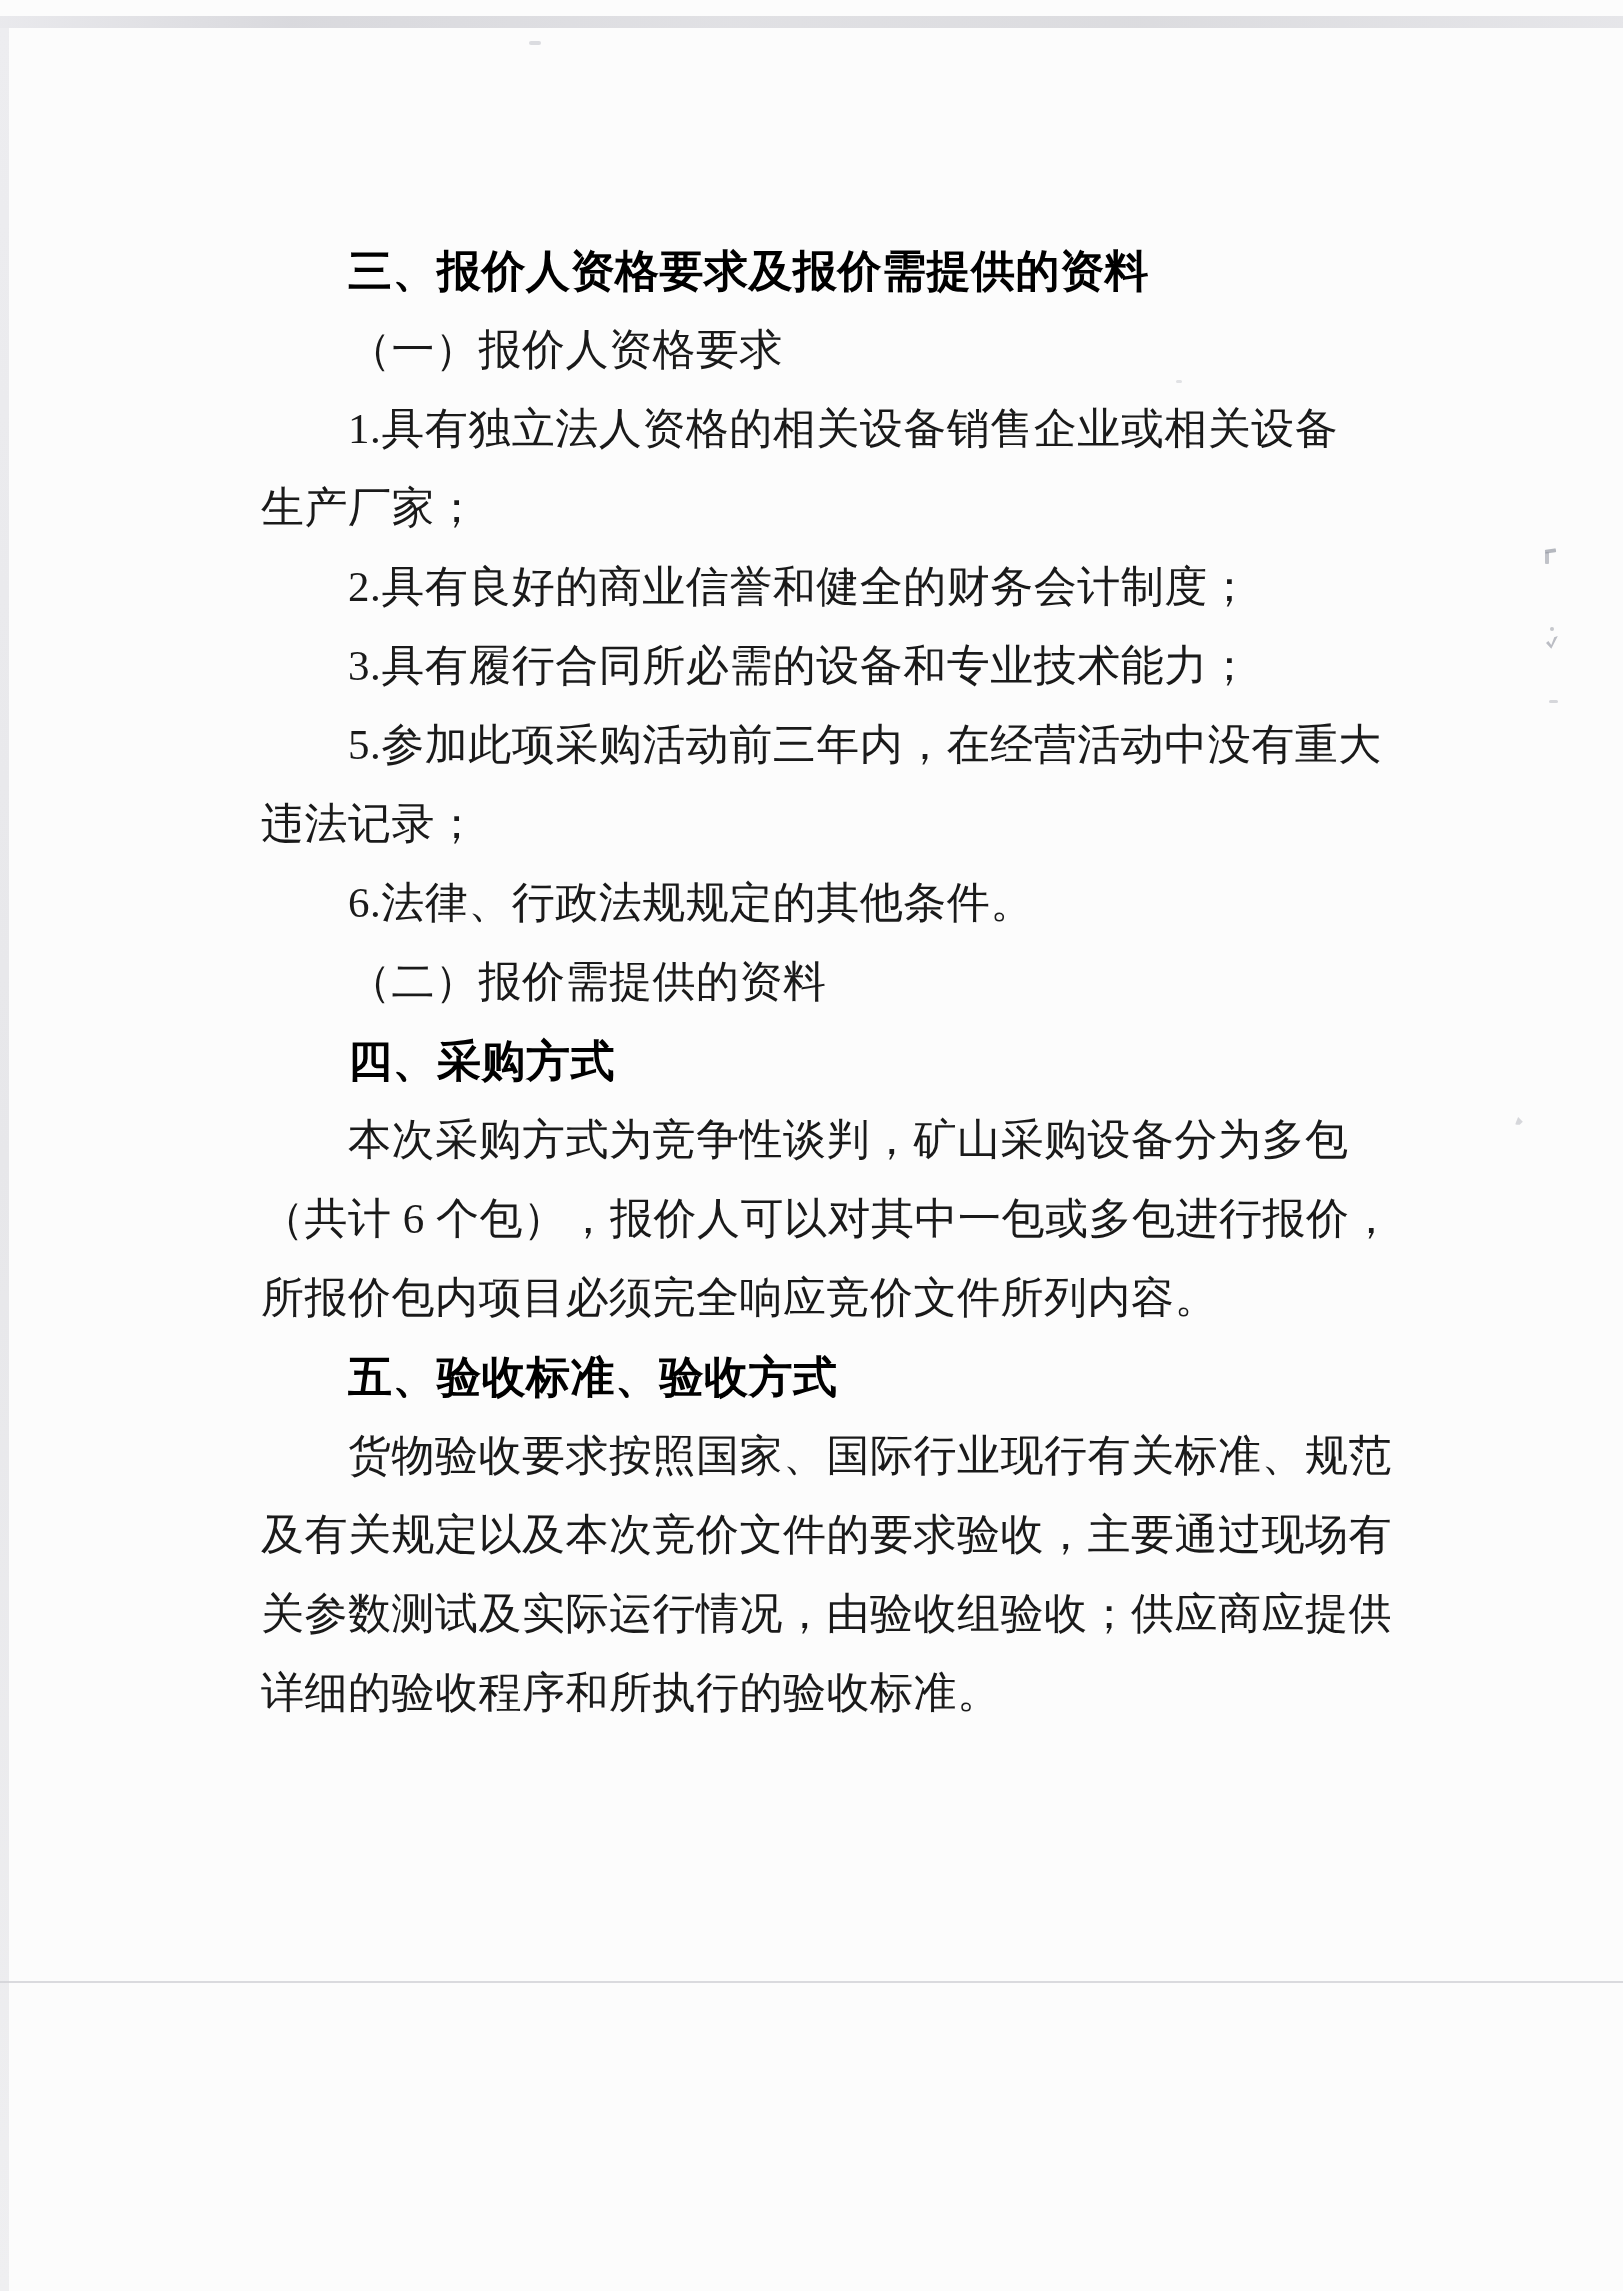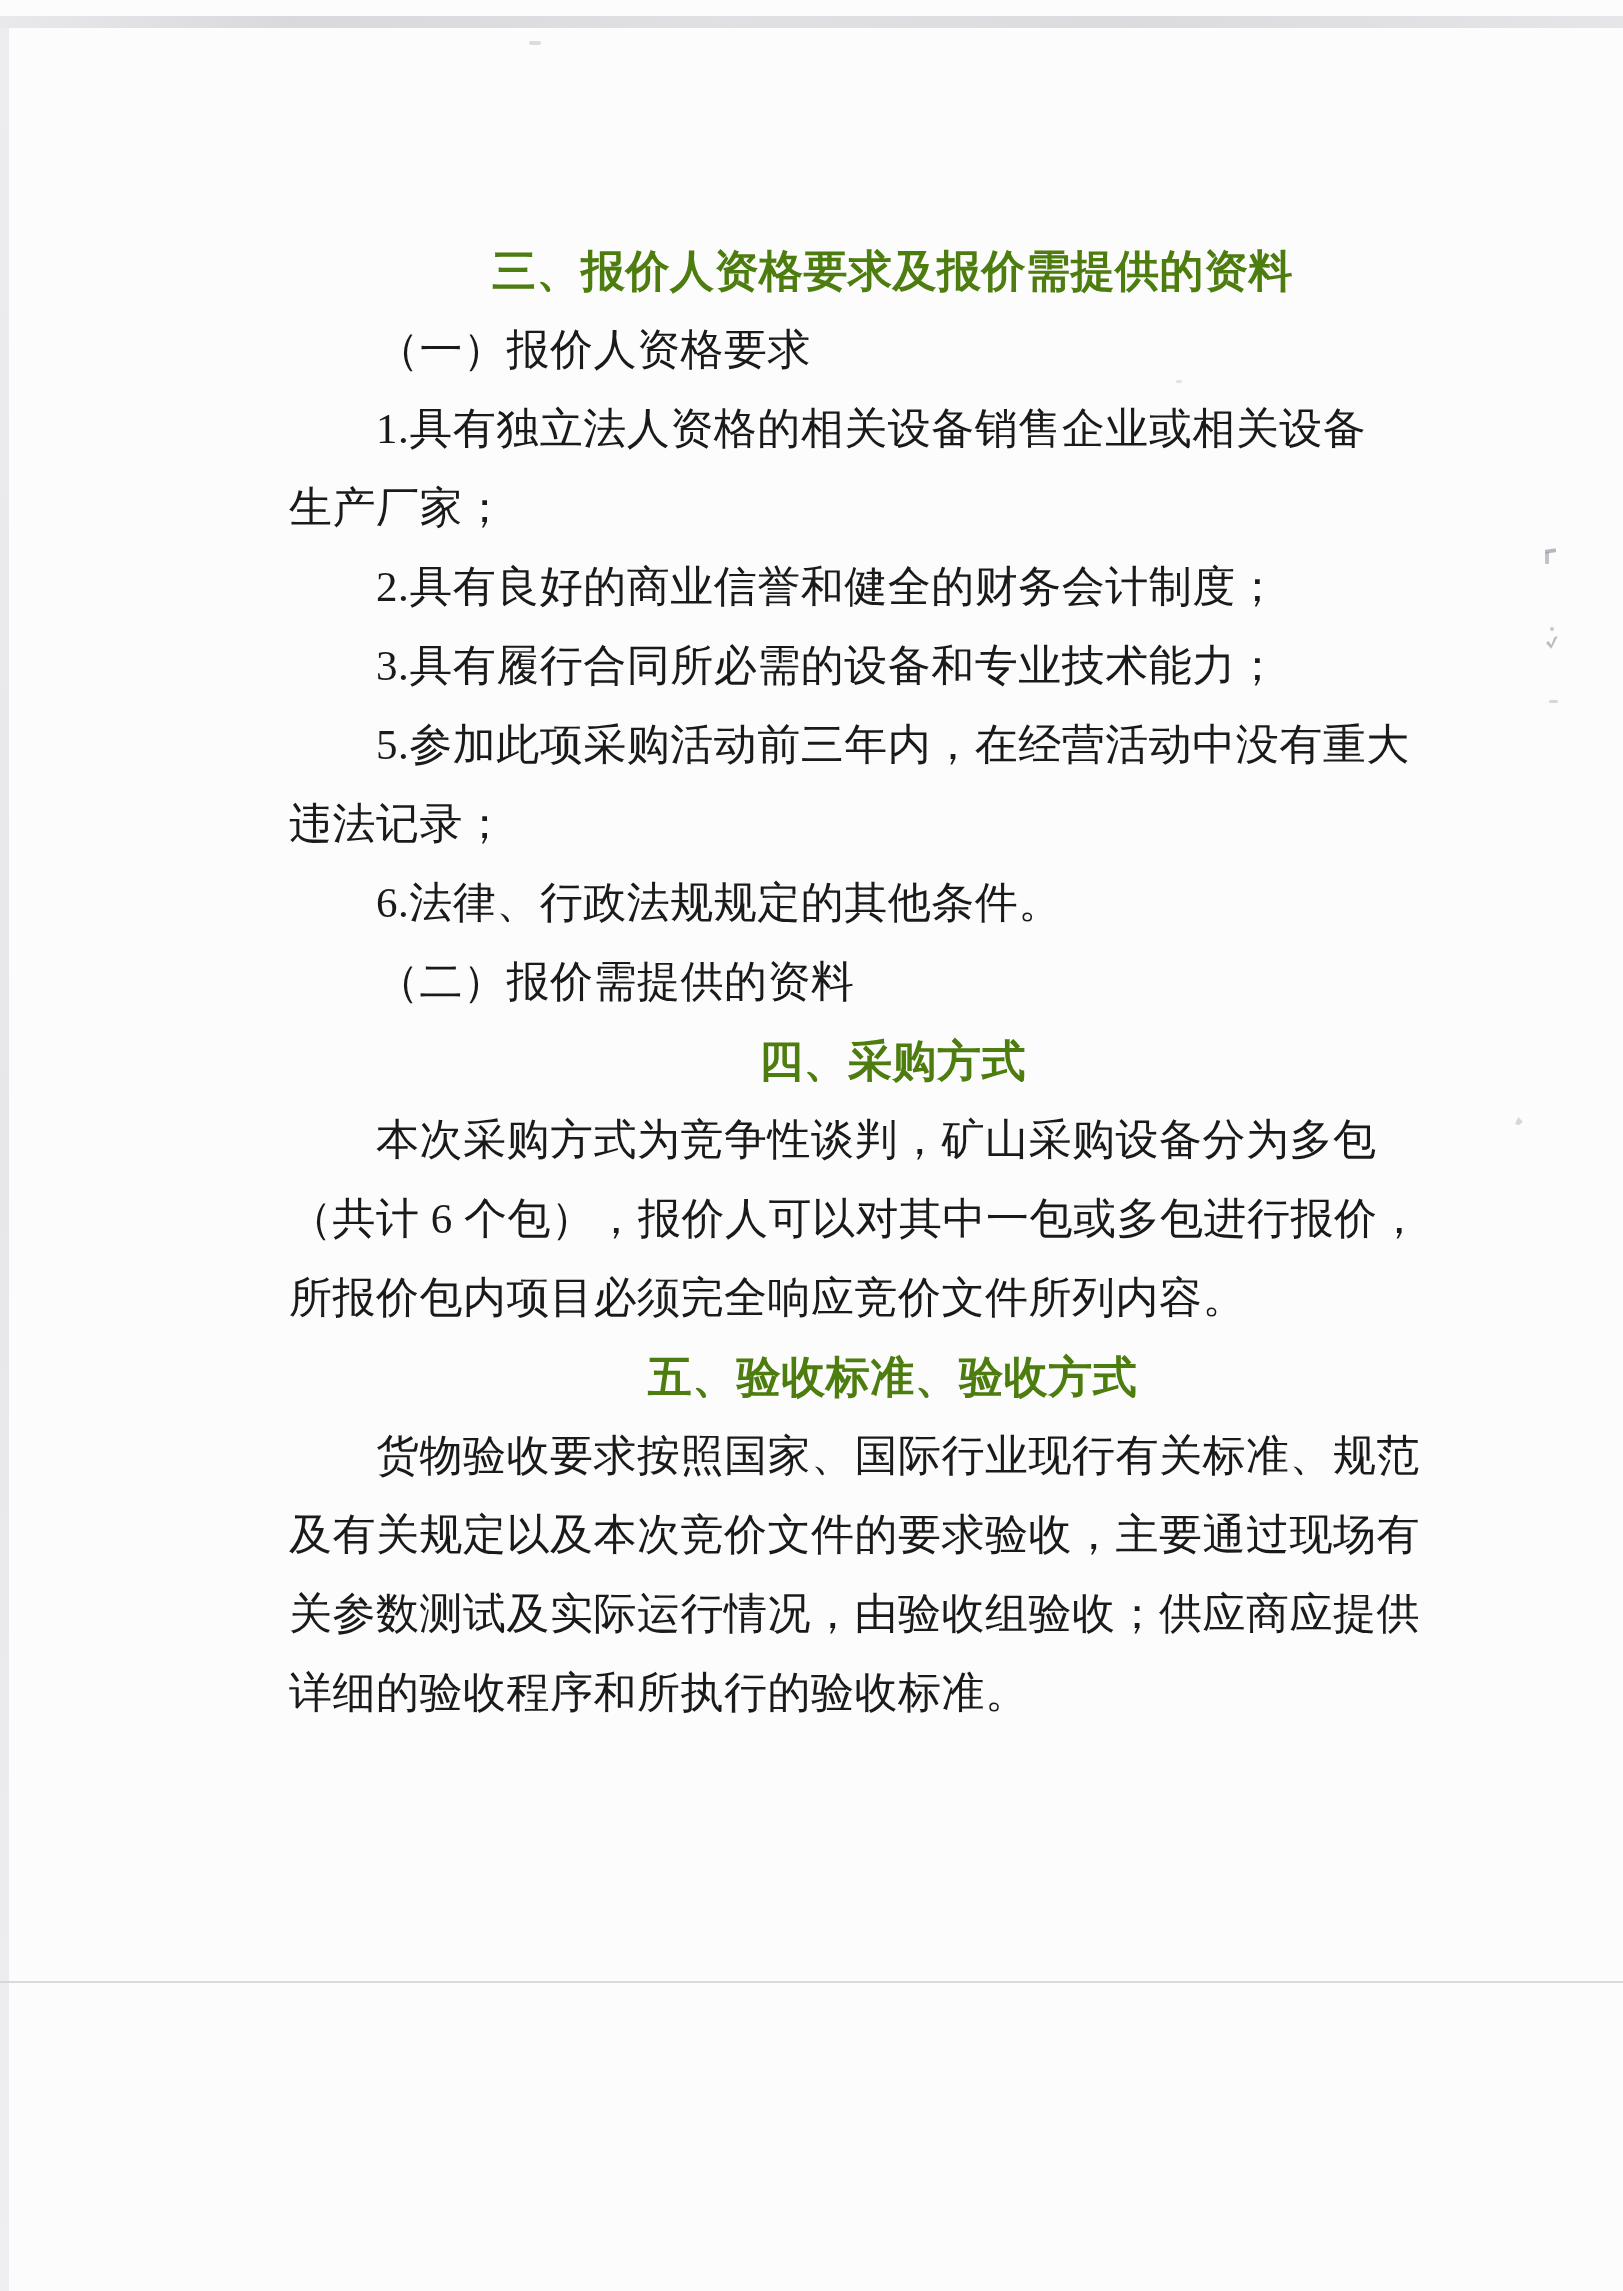--- a/index.html
+++ b/index.html
@@ -56,28 +56,26 @@
   .line {
     height: 79px;
     line-height: 79px;
     white-space: nowrap;
     letter-spacing: 0.5px;
   }
   .block.body .line {
     font-family: "Liberation Serif", "DejaVu Serif", serif;
     font-size: 43px;
     color: #1a1a1a;
-    margin-left: 28px;
   }
   .block.heading .line {
     font-family: "Liberation Sans", "DejaVu Sans", sans-serif;
     font-size: 44px;
     font-weight: 700;
-    color: #4d7c0f;
-    text-align: center;
+    color: #000000;
   }
   .line.first { padding-left: 87px; }
 </style>
 </head>
 <body>
 
 <div class="page" style="background: rgb(252, 252, 252);">
   <div class="scan-band-top"></div>
   <div class="scan-strip-left"></div>
   <div class="scan-line"></div>

